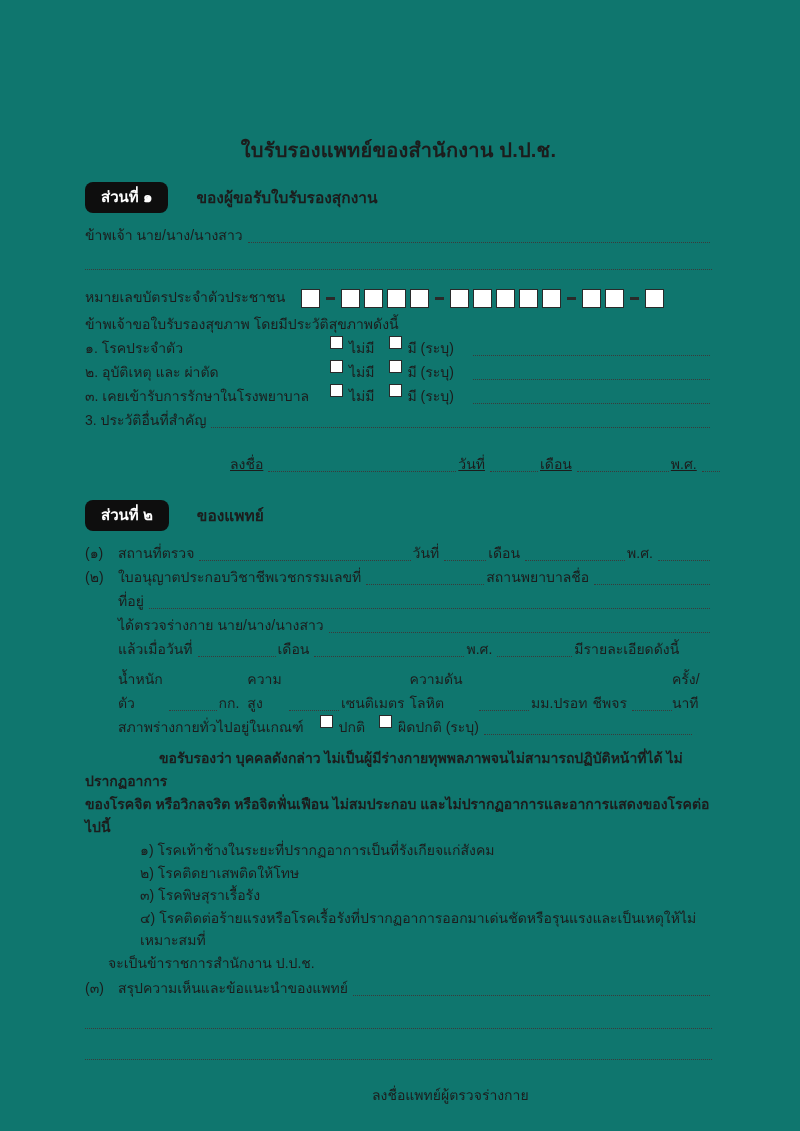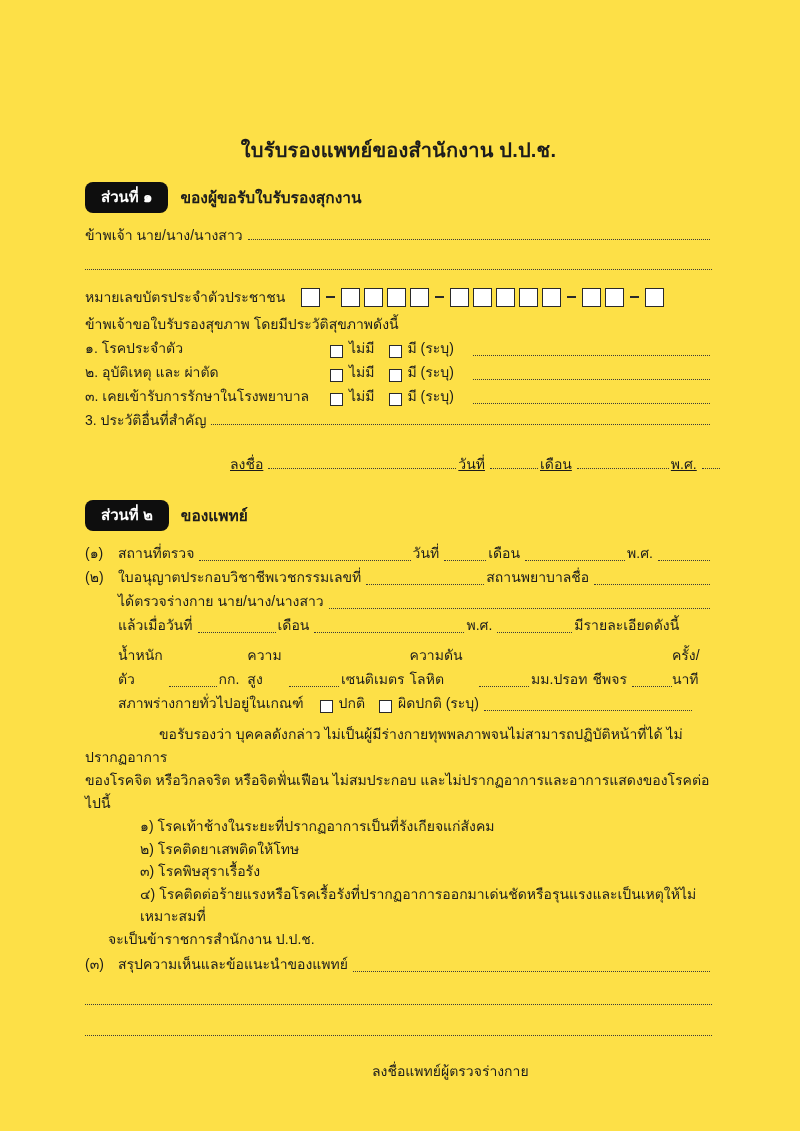--- a/index.html
+++ b/index.html
@@ -1,78 +1,78 @@
 <!DOCTYPE html>
 <html lang="th"><head>
 <meta charset="utf-8">
 <style>
   html,body { margin:0; padding:0; background:#ffffff; }
   .page {
     position:relative;
     width:800px; height:1131px;
     margin:0 auto;
-    background:#fde047;
+    background:#0f766e;
     color:#1c1c1c;
     font-family:"Liberation Sans","DejaVu Sans",sans-serif;
     font-size:14px;
     box-sizing:border-box;
     padding:134px 88px 0 85px;
     overflow:hidden;
   }
   .title {
     text-align:center;
     font-size:20px;
     font-weight:bold;
     margin-bottom:16px;
     letter-spacing:.2px;
   }
-  .sec-head { display:flex; align-items:center; gap:12px; margin:14px 0 10px 0; }
+  .sec-head { display:flex; align-items:center; gap:28px; margin:14px 0 10px 0; }
   .badge {
     background:#0e0e0e; color:#ffffff;
     font-weight:bold; font-size:15px;
     padding:5px 16px 6px 16px;
     border-radius:8px;
     line-height:20px;
   }
   .sec-title { font-weight:bold; font-size:15.5px; }
 
-  .row { display:flex; line-height:24px; min-height:24px; }
+  .row { display:flex; align-items:flex-end; line-height:24px; min-height:24px; }
   .row .lbl { white-space:nowrap; }
   .dots {
     flex:1 1 auto;
     border-bottom:1.6px dotted #3a3a3a;
     height:16px; margin:0 2px 4px 5px; min-width:18px;
   }
   .dots.fixed { flex:0 0 auto; }
   .fullline { border-bottom:1.6px dotted #3a3a3a; height:18px; margin:4px 0 6px 0; }
 
   .cb {
     display:inline-block; width:11px; height:11px;
     border:1.6px solid #2a2a2a; background:#fff;
     margin:0 6px 2px 0; vertical-align:-1px; flex:0 0 auto;
   }
-  .cbgroup { display:flex; align-items:flex-end; white-space:nowrap; margin-right:14px; }
-
-  .idrow { display:flex; align-items:center; margin:16px 0 4px 0; }
+  .cbgroup { display:flex; align-items:flex-start; white-space:nowrap; margin-right:14px; }
+
+  .idrow { display:flex; align-items:flex-end; margin:16px 0 4px 0; }
   .idrow .lbl { margin-right:14px; }
   .idgroup { display:flex; align-items:center; }
   .idbox {
     width:17px; height:17px; border:1.8px solid #2a2a2a;
     background:#fff; margin:0 2px; flex:0 0 auto;
   }
   .iddash { width:9px; height:2.2px; background:#2a2a2a; margin:0 4px; flex:0 0 auto; }
 
   .hist-row { display:flex; align-items:flex-end; line-height:24px; }
   .hist-label { flex:0 0 245px; white-space:nowrap; }
 
   .sign-row1 { margin:20px 0 0 145px;text-decoration:underline; }
   .s2row { display:flex; align-items:flex-end; line-height:24px; }
   .s2num { flex:0 0 33px; }
   .s2indent { margin-left:33px; }
-  .certify { margin-top:8px; line-height:23px; }
+  .certify { margin-top:8px; line-height:23px;font-weight:bold; }
   .certify .ind { text-indent:74px; }
   .disease { margin-left:55px; line-height:22.5px; }
   .disease-cont { margin-left:23px; line-height:22.5px; }
 
   .sign2 { margin:22px 0 0 287px; }
   .sign2 .row { line-height:26px; }
   .gap-sm { height:6px; }
 </style>
 </head>
 <body>
@@ -194,20 +194,24 @@
 
 
   <div class="s2row">
     <span class="s2num">(๒)</span>
     <span class="lbl">ใบอนุญาตประกอบวิชาชีพเวชกรรมเลขที่</span>
     <span class="dots fixed" style="width:118px"></span>
     <span class="lbl">สถานพยาบาลชื่อ</span>
     <span class="dots"></span>
   </div>
 
+  <div class="s2row s2indent">
+    <span class="lbl">ที่อยู่</span>
+    <span class="dots"></span>
+  </div>
 
   <div class="s2row s2indent">
     <span class="lbl">ได้ตรวจร่างกาย นาย/นาง/นางสาว</span>
     <span class="dots"></span>
   </div>
 
   <div class="s2row s2indent">
     <span class="lbl">แล้วเมื่อวันที่</span>
     <span class="dots fixed" style="width:78px"></span>
     <span class="lbl">เดือน</span>

